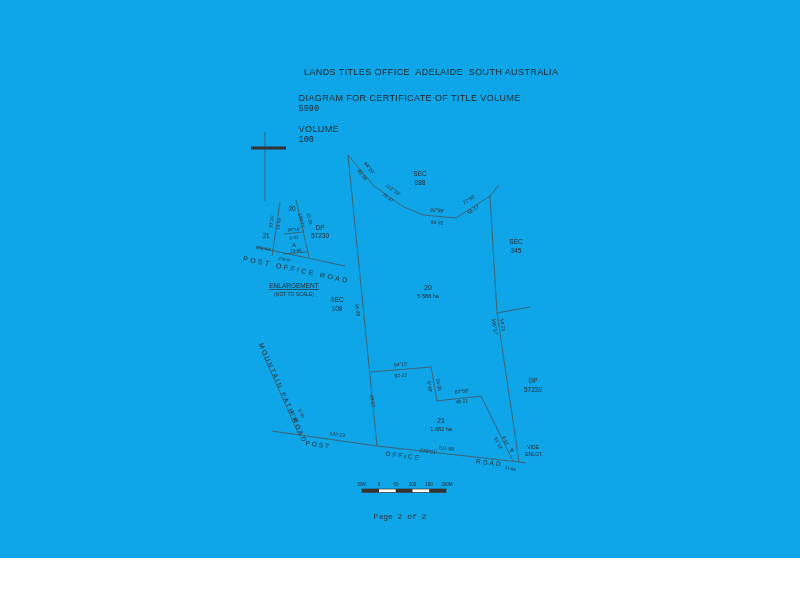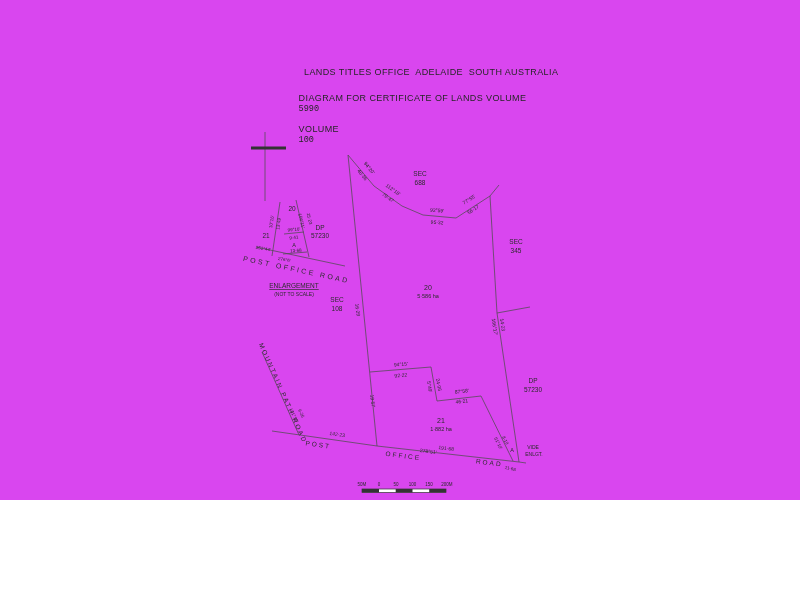--- a/index.html
+++ b/index.html
@@ -1,16 +1,16 @@
 <!DOCTYPE html>
 <html><head>
 <meta charset="utf-8">
 <style>
   html,body{margin:0;padding:0;background:#ffffff;}
-  .page{position:relative;width:800px;height:500px;background:#d946ef;overflow:hidden;
+  .page{position:relative;width:800px;height:558px;background:#0ea5e9;overflow:hidden;
         font-family:"Liberation Sans",sans-serif;color:#2b2b2b;}
   .hline{position:absolute;font-size:9px;letter-spacing:.4px;color:#262626;white-space:pre;}
   .hval{font-family:"Liberation Mono","DejaVu Sans Mono",monospace;font-size:8.5px;letter-spacing:0;}
   .footer{position:absolute;left:0;right:0;top:512px;text-align:center;
           font-family:"Liberation Mono","DejaVu Sans Mono",monospace;font-size:8px;color:#333;}
   svg{position:absolute;left:0;top:0;}
   svg text{fill:#2b2b2b;font-family:"Liberation Sans",sans-serif;}
   .ln{stroke:#4d4d4d;stroke-width:.75;fill:none;}
   .t65{font-size:6.5px;}
   .t55{font-size:5.5px;}
@@ -19,21 +19,21 @@
   .t7{font-size:7px;}
   .roadname{letter-spacing:2px;font-size:6.5px;}
 </style>
 </head>
 <body>
 
 <div class="page">
 
   <div class="hline" style="left:304px;top:67px">LANDS TITLES OFFICE  ADELAIDE  SOUTH AUSTRALIA</div>
   <div class="hline" style="left:287px;top:83px">
-    <span>DIAGRAM FOR CERTIFICATE OF LANDS VOLUME</span>
+    <span>DIAGRAM FOR CERTIFICATE OF TITLE VOLUME</span>
     <span class="hval">5990</span>
     <span style="display:inline-block;width:14px"></span>
     <span>VOLUME</span>
     <span class="hval">100</span>
   </div>
 
   <svg width="800" height="600" viewBox="0 0 800 600">
 
     <line x1="265" y1="132" x2="265" y2="201" class="ln"></line>
     <line x1="251" y1="148" x2="286" y2="148" stroke="#333" stroke-width="3"></line>
@@ -134,13 +134,14 @@
       <rect x="429.2" y="489" width="16.8" height="3.5" fill="#333"></rect>
       <text x="362" y="486" class="t45" text-anchor="middle">50M</text>
       <text x="379" y="486" class="t45" text-anchor="middle">0</text>
       <text x="396" y="486" class="t45" text-anchor="middle">50</text>
       <text x="412.5" y="486" class="t45" text-anchor="middle">100</text>
       <text x="429" y="486" class="t45" text-anchor="middle">150</text>
       <text x="447" y="486" class="t45" text-anchor="middle">200M</text>
     </g>
   </svg>
 
+  <div class="footer">Page 2 of 2</div>
 </div>
 
 </body></html>

